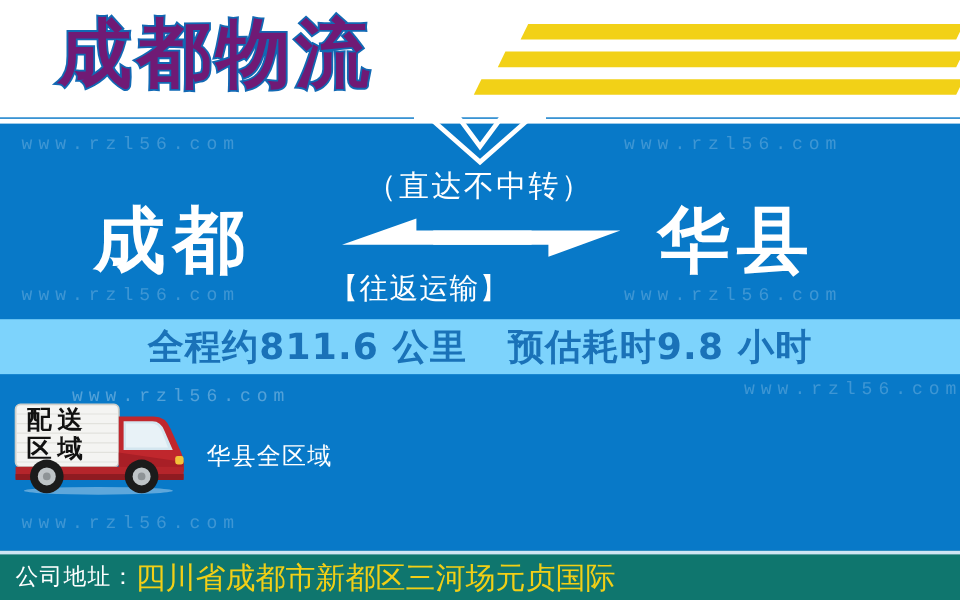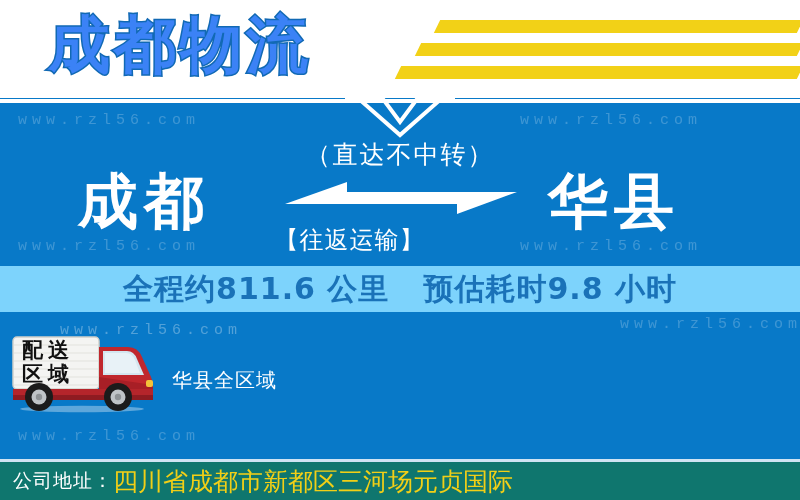--- a/index.html
+++ b/index.html
@@ -22,21 +22,21 @@
     background:#ffffff;
     overflow:hidden;
   }
   .brand-title {
     position:absolute;
     left:48px; top:6px;
     font-size:62px;
     font-weight:bold;
     letter-spacing:4px;
     line-height:78px;
-    color:#3b82f6;
+    color:#701a75;
     -webkit-text-stroke:3px #1169b4;
     paint-order:stroke fill;
     white-space:nowrap;
   }
   .stripe {
     position:absolute;
     height:13px;
     background:#f2d117;
     right:0;
   }

